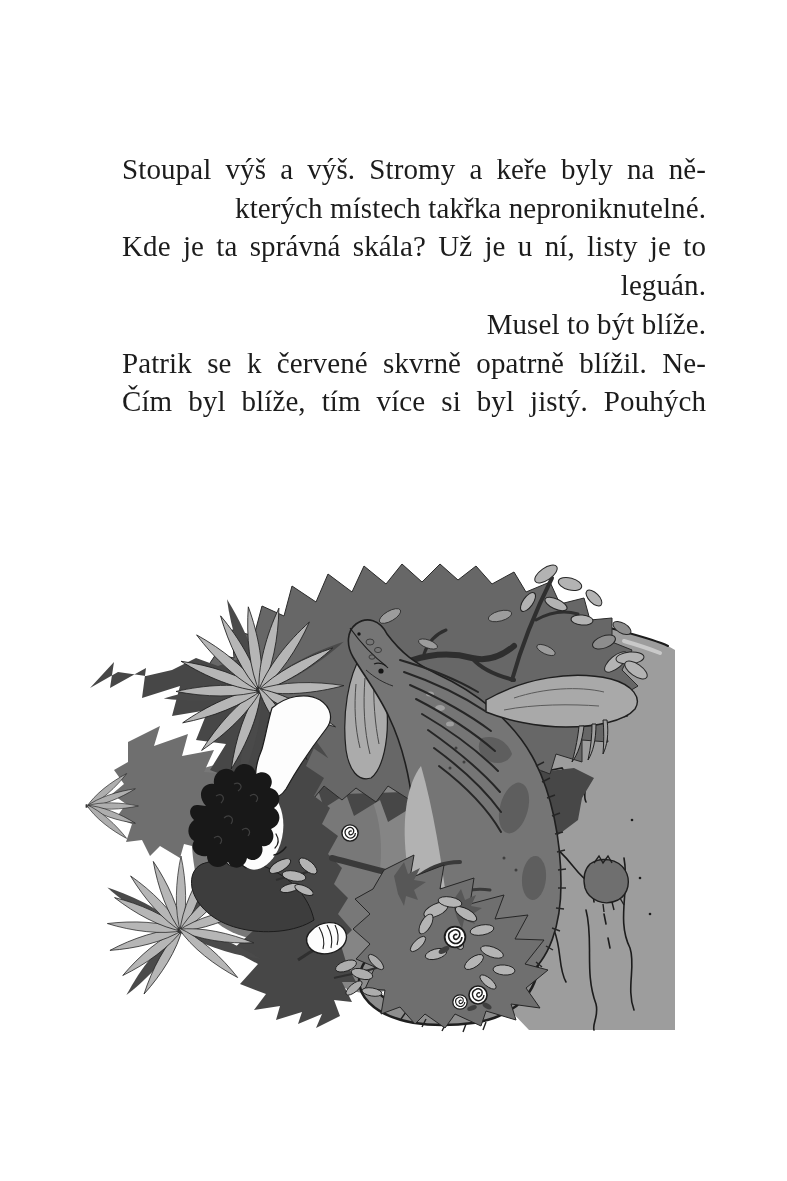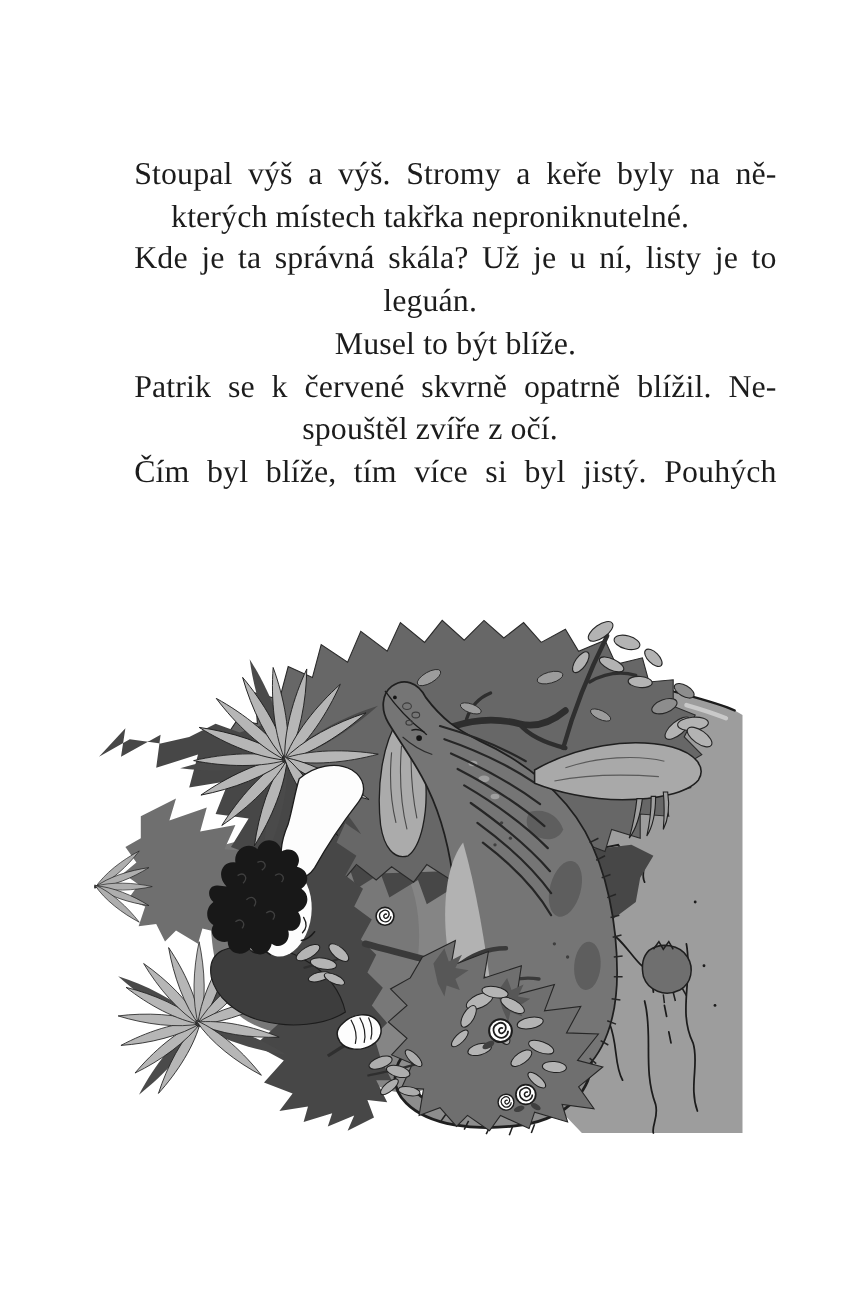--- a/index.html
+++ b/index.html
@@ -2,40 +2,39 @@
 <html lang="cs"><head>
 <meta charset="utf-8">
 <style>
   html,body{margin:0;padding:0;}
   body{
     width:787px;height:1181px;position:relative;overflow:hidden;
     background:#ffffff;color:#1c1c1c;
     font-family:"Liberation Serif","DejaVu Serif",serif;
   }
   .text-block{
-    position:absolute;left:76px;top:139px;width:630px;
+    position:absolute;left:76px;top:150px;width:630px;
     font-size:29px;line-height:38.7px;letter-spacing:.1px;
   }
-  .line{text-align:center;white-space:normal;}
+  .line{text-align:right;white-space:normal;}
   .line.justify{text-align:justify;text-align-last:justify;}
   .line.indent{text-indent:46px;}
   .illustration{position:absolute;left:84px;top:558px;width:600px;height:532px;}
   .illustration svg{display:block;width:600px;height:532px;}
 </style>
 </head>
 <body>
 
 <div class="text-block">
     <div class="line indent justify">Stoupal výš a výš. Stromy a keře byly na ně-</div>
     <div class="line">kterých místech takřka neproniknutelné.</div>
     <div class="line indent justify">Kde je ta správná skála? Už je u ní, listy je to</div>
     <div class="line">leguán.</div>
     <div class="line indent">Musel to být blíže.</div>
     <div class="line indent justify">Patrik se k červené skvrně opatrně blížil. Ne-</div>
-    <div class="line">spouštěl zvíře z očí.</div>
     <div class="line indent justify">Čím byl blíže, tím více si byl jistý. Pouhých</div>
   </div>
 
 <figure class="illustration" role="img" style="margin:0" aria-label="Black-and-white ink illustration: a curly-haired boy (Patrik) hides among dense jungle leaves and palm fronds, peering at a large iguana climbing a big rounded boulder; small snail shells dot the foliage.">
 <svg viewBox="0 0 600 532" xmlns="http://www.w3.org/2000/svg">
 
   <g>
     <path fill="#9d9d9d" d="M 398,106 C 418,86 448,72 482,72 C 504,72 512,66 526,70 C 548,76 572,82 584,88 L 591,92 L 591,472 L 445,472 L 423,449 C 402,422 384,364 380,305 C 376,236 384,148 398,106 Z"></path>
     <path fill="none" stroke="#1c1c1c" stroke-width="2" stroke-linecap="round" d="M 398,106 C 418,86 448,72 482,72 C 504,72 512,66 526,70 C 548,76 572,82 584,88"></path>
     <g stroke="#c9c9c9" stroke-width="4" stroke-linecap="round" fill="none">

